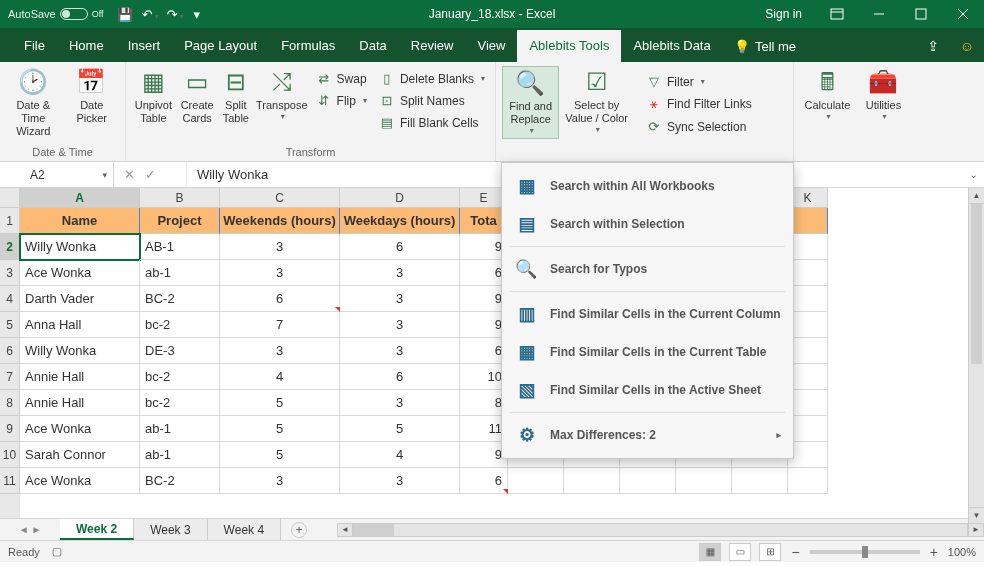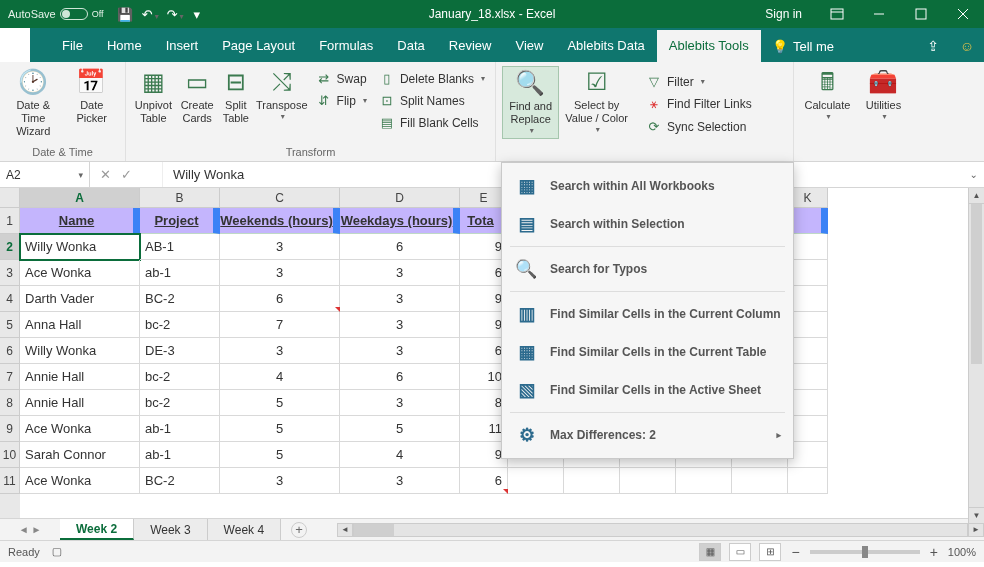--- a/index.html
+++ b/index.html
@@ -10,21 +10,21 @@
   .autosave-toggle { width: 28px; height: 12px; border: 1px solid #cfe6d7; border-radius: 7px; position: relative; }
   .autosave-knob { width: 8px; height: 8px; border-radius: 50%; background: #cfe6d7; position: absolute; top: 1px; left: 1px; }
   .qat { display: flex; align-items: center; gap: 8px; padding: 0 6px; }
   .qat .qicon { color: #fff; font-size: 13px; cursor: pointer; }
   .titlebar .title { position: absolute; left: 50%; transform: translateX(-50%); font-size: 12px; color: #fff; pointer-events: none; }
   .titlebar .right { margin-left: auto; display: flex; align-items: center; gap: 0; }
   .titlebar .signin { color: #fff; font-size: 12px; padding: 0 14px; cursor: pointer; }
   .winbtn { width: 42px; height: 28px; display: flex; align-items: center; justify-content: center; cursor: pointer; color: #fff; font-size: 12px; }
   .winbtn svg { stroke: #fff; }
   
-  .menubar { height: 34px; background: #0f766e; display: flex; align-items: flex-end; padding-left: 20px; margin-left: 30px; }
+  .menubar { height: 34px; background: #14532d; display: flex; align-items: flex-end; padding-left: 12px; }
   .menubar .tab { padding: 8px 12px 9px; color: #fff; font-size: 13px; cursor: pointer; }
   .menubar .tab.active { background: #f3f3f3; color: #0b6d3b; font-weight: 400; }
   .menubar .spacer { flex: 1; }
   .menubar .tell { display: flex; align-items: center; gap: 4px; color: #fff; padding: 8px 12px; font-size: 13px; cursor: pointer; }
   .menubar .ricon { width: 34px; text-align: center; color: #fff; font-size: 14px; cursor: pointer; padding: 8px 0; }
   
   .ribbon { height: 100px; background: #f3f3f3; border-bottom: 1px solid #d5d5d5; display: flex; align-items: stretch; position: relative; }
   .group { border-right: 1px solid #e0e0e0; display: flex; flex-direction: column; justify-content: space-between; padding: 4px 6px 0; }
   .group-row { display: flex; align-items: flex-start; gap: 4px; }
   .group-label { text-align: center; font-size: 11px; color: #666; padding: 2px 0 3px; }
@@ -35,39 +35,39 @@
   .smallbtn .si { font-size: 13px; width: 16px; text-align: center; color: #3b7a4f; }
   .drop { font-size: 8px; color: #666; margin-left: 2px; }
   .stack { display: flex; flex-direction: column; gap: 3px; padding-top: 3px; }
   
   .dropdown { position: absolute; top: 100px; left: 501px; width: 293px; background: #f6f6f6; border: 1px solid #c9c9c9; box-shadow: 0 4px 12px rgba(0,0,0,.25); z-index: 10; padding: 4px 0; }
   .dd-item { display: flex; align-items: center; gap: 10px; padding: 8px 12px; font-size: 12px; cursor: pointer; font-weight: 600; color: #555; }
   .dd-item .di { width: 26px; height: 22px; display: flex; align-items: center; justify-content: center; color: #2d6b8e; font-size: 18px; }
   .dd-item .arrow { margin-left: auto; font-size: 9px; color: #666; }
   .dd-sep { height: 1px; background: #ddd; margin: 3px 8px; }
   
-  .fbar-row { height: 26px; display: flex; align-items: stretch; border-bottom: 1px solid #d5d5d5; }
+  .fbar-row { height: 26px; display: flex; align-items: stretch; border-bottom: 1px solid #d5d5d5; padding-left: 24px; }
   .namebox { width: 90px; border-right: 1px solid #d5d5d5; display: flex; align-items: center; padding: 0 6px; font-size: 12px; background: #fff; position: relative; }
   .namebox .dd { margin-left: auto; font-size: 9px; color: #666; }
   .fbar-controls { display: flex; align-items: center; gap: 10px; padding: 0 10px; color: #999; font-size: 13px; border-right: 1px solid #eee; }
   .fbar { flex: 1; display: flex; align-items: center; padding: 0 10px; font-size: 13px; position: relative; }
   .fbar .expand { position: absolute; right: 6px; font-size: 10px; color: #666; cursor: pointer; }
   
   .gridwrap { display: flex; height: 310px; }
   .rowhdrs { width: 20px; background: #e8e8e8; }
   .corner { height: 20px; border-bottom: 1px solid #ccc; border-right: 1px solid #ccc; background: #e8e8e8; }
   .colhdrs { display: flex; height: 20px; }
   .ch { background: #e8e8e8; border-right: 1px solid #ccc; border-bottom: 1px solid #ccc; display: flex; align-items: center; justify-content: center; font-size: 12px; color: #444; cursor: pointer; }
   .ch.sel { background: #d0d0d0; color: #0b6d3b; font-weight: 600; }
   .rh { height: 26px; border-bottom: 1px solid #ccc; border-right: 1px solid #ccc; display: flex; align-items: center; justify-content: center; font-size: 12px; color: #444; background: #e8e8e8; cursor: pointer; }
   .rh.sel { background: #d0d0d0; color: #0b6d3b; font-weight: 600; }
   .cells { position: relative; }
   .row { display: flex; height: 26px; }
   .cell { border-right: 1px solid #d9d9d9; border-bottom: 1px solid #d9d9d9; padding: 0 5px; display: flex; align-items: center; font-size: 13px; overflow: hidden; white-space: nowrap; }
-  .hdr-row .cell { background: #c4b5fd; font-weight: 600; justify-content: center; border-right: 7px solid #3b82f6; border-bottom: 1px solid #bfd9c6; text-decoration: underline; }
+  .hdr-row .cell { background: #fdba74; font-weight: 600; justify-content: center; border-right: 1px solid #3b82f6; border-bottom: 1px solid #bfd9c6; }
   .cell.num { justify-content: center; }
   .cell.rnum { justify-content: flex-end; }
   .sel-cell { outline: 2px solid #0b6d3b; outline-offset: -1px; background: #fff; }
   .redtri { position: absolute; width: 0; height: 0; border-left: 5px solid transparent; border-top: 5px solid #d33; }
   
   .sheetbar { height: 22px; display: flex; align-items: stretch; border-top: 1px solid #d5d5d5; background: #f3f3f3; }
   .sheetnav { width: 60px; display: flex; align-items: center; justify-content: center; gap: 8px; color: #888; font-size: 10px; }
   .sheettab { padding: 0 16px; display: flex; align-items: center; border-right: 1px solid #ccc; font-size: 12px; cursor: pointer; background: #ececec; }
   .sheettab.active { background: #fff; color: #0b6d3b; font-weight: 600; border-bottom: 2px solid #0b6d3b; }
   .newsheet { width: 28px; display: flex; align-items: center; justify-content: center; color: #666; font-size: 13px; cursor: pointer; border: 1px solid #ccc; border-radius: 50%; height: 16px; width: 16px; align-self: center; margin-left: 10px; }
@@ -137,22 +137,22 @@
 
 <div class="menubar">
   <div class="tab">File</div>
   <div class="tab">Home</div>
   <div class="tab">Insert</div>
   <div class="tab">Page Layout</div>
   <div class="tab">Formulas</div>
   <div class="tab">Data</div>
   <div class="tab">Review</div>
   <div class="tab">View</div>
+  <div class="tab active">Ablebits Tools</div>
   <div class="tab">Ablebits Data</div>
-  <div class="tab active">Ablebits Tools</div>
   <div class="tell">
       <span>💡</span>
       <span>Tell me</span>
     </div>
   <div class="spacer"></div>
   <div class="ricon">⇪</div>
   <div class="ricon" style="color:#f6c945;">☺</div>
 </div>
 
 <div class="ribbon">

